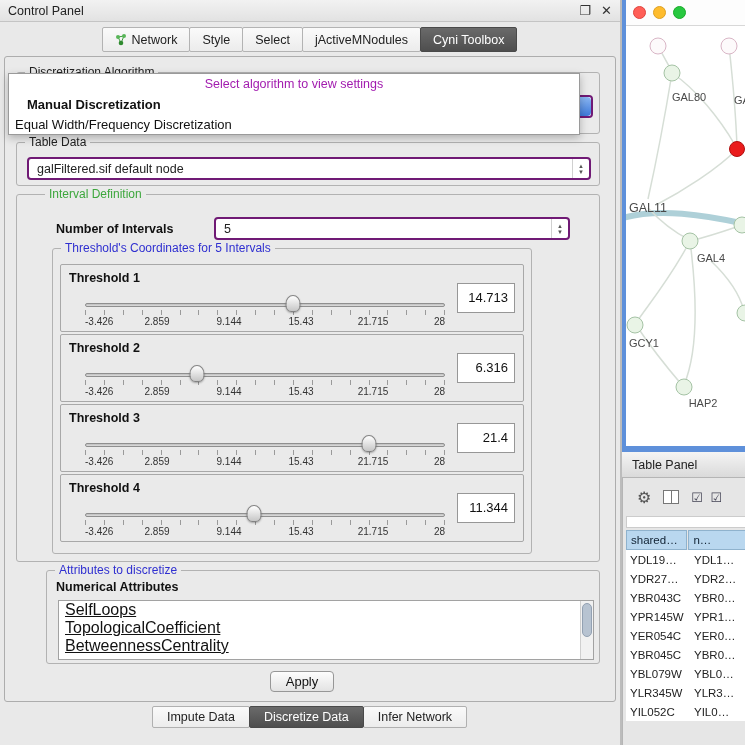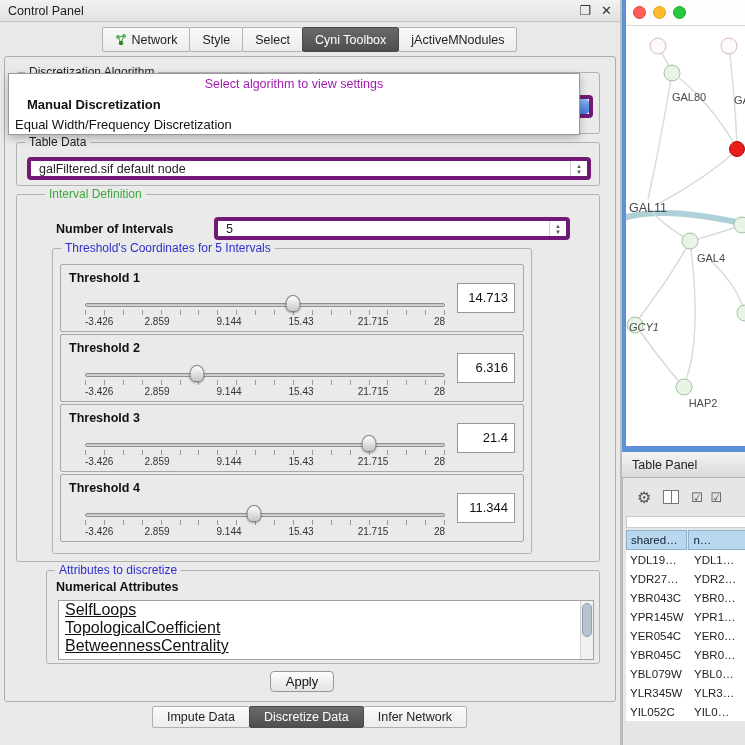--- a/index.html
+++ b/index.html
@@ -18,21 +18,21 @@
   .tab { display:flex; align-items:center; gap:5px; padding:0 12px; background:linear-gradient(#fafafa,#ececec); border:1px solid #b3b3b3; margin-left:-1px; font-size:12.5px; color:#222; border-radius:2px; }
   .tab.sel { background:linear-gradient(#6a6a6a,#4e4e4e); color:#fff; border-color:#4a4a4a; z-index:2; }
 
   .outerpanel { position:absolute; left:4px; top:56px; width:612px; height:646px; background:#eaeaea; border:1px solid #adadad; border-radius:3px; }
 
   .group { position:absolute; border:1px solid #b2b2b2; border-radius:3px; }
   .gtitle { position:absolute; top:-8px; left:8px; background:#eaeaea; padding:0 4px; font-size:12px; white-space:nowrap; }
   .gtitle.green { color:#3da73d; }
   .gtitle.blue  { color:#2f2fd0; }
 
-  .combo { position:absolute; background:#fff; border:4px solid #701a75; border-radius:4px; display:flex; align-items:center; font-size:12.5px; padding-left:8px; }
+  .combo { position:absolute; background:#fff; border:2px solid #701a75; border-radius:4px; display:flex; align-items:center; font-size:12.5px; padding-left:8px; }
   .stepper { margin-left:auto; width:17px; height:100%; display:flex; flex-direction:column; align-items:center; justify-content:center; color:#555; border-left:1px solid #d0d0d0; }
   .stepper span { font-size:6px; line-height:6px; }
   .bluebtn { margin-left:auto; width:26px; height:100%; border-radius:0 4px 4px 0; background:linear-gradient(#8ab6f2,#3d79d9); display:flex; flex-direction:column; align-items:center; justify-content:center; color:#fff; }
   .bluebtn span { font-size:6px; line-height:6px; }
 
   
   .popup { position:absolute; left:8px; top:73px; width:572px; height:62px; background:#fff; border:1px solid #9a9a9a; box-shadow:0 3px 8px rgba(0,0,0,.25); z-index:10; }
   .popup .ph { height:20px; display:flex; align-items:center; justify-content:center; color:#a21caf; font-size:12.5px; }
   .popup .item { height:20px; display:flex; align-items:center; padding-left:6px; font-size:13px; color:#111; }
   .popup .item.b { font-weight:700;margin-left:12px; }
@@ -124,25 +124,25 @@
             <circle cx="6" cy="9" r="2.3" fill="#2f8a2f"></circle>
         </svg>
         <span>Network</span>
       </div>
       <div class="tab">
           <span>Style</span>
         </div>
       <div class="tab">
           <span>Select</span>
         </div>
+      <div class="tab">
+          <span>jActiveMNodules</span>
+        </div>
       <div class="tab sel">
           <span>Cyni Toolbox</span>
-        </div>
-      <div class="tab">
-          <span>jActiveMNodules</span>
         </div>
     </div>
 
     <div class="outerpanel"></div>
 
     <div class="group" style="left:16px; top:72px; width:584px; height:62px;">
       <span class="gtitle">Discretization Algorithm</span>
       <div class="combo" style="left:10px; top:22px; width:566px; height:23px;">
         <span class="bluebtn">
           <span>▲</span>
@@ -314,21 +314,21 @@
         <div class="net-node green" style="left: 116px; top: 198px;"></div>
         <div class="net-node green" style="left: 9px; top: 298px;"></div>
         <div class="net-node green" style="left: 58px; top: 360px;"></div>
         <div class="net-node green" style="left: 119px; top: 286px;"></div>
         <div class="net-node pink" style="left: 32px; top: 19px;"></div>
         <div class="net-node pink" style="left: 103px; top: 19px;"></div>
         <div class="net-label" style="left: 63px; top: 70px;">GAL80</div>
         <div class="net-label" style="left: 116px; top: 73px;">GA</div>
         <div class="net-label" style="left: 22px; top: 181px; font-size: 12.5px;">GAL11</div>
         <div class="net-label" style="left: 85px; top: 231px;">GAL4</div>
-        <div class="net-label" style="left: 18px; top: 300px; font-style: italic;">GCY1</div>
+        <div class="net-label" style="left: 18px; top: 316px;">GCY1</div>
         <div class="net-label" style="left: 77px; top: 376px;">HAP2</div>
       </div>
   </div>
 
   <div class="tph">
     <span>Table Panel</span>
   </div>
 
   <div class="tpbody">
     <div class="tptools">

